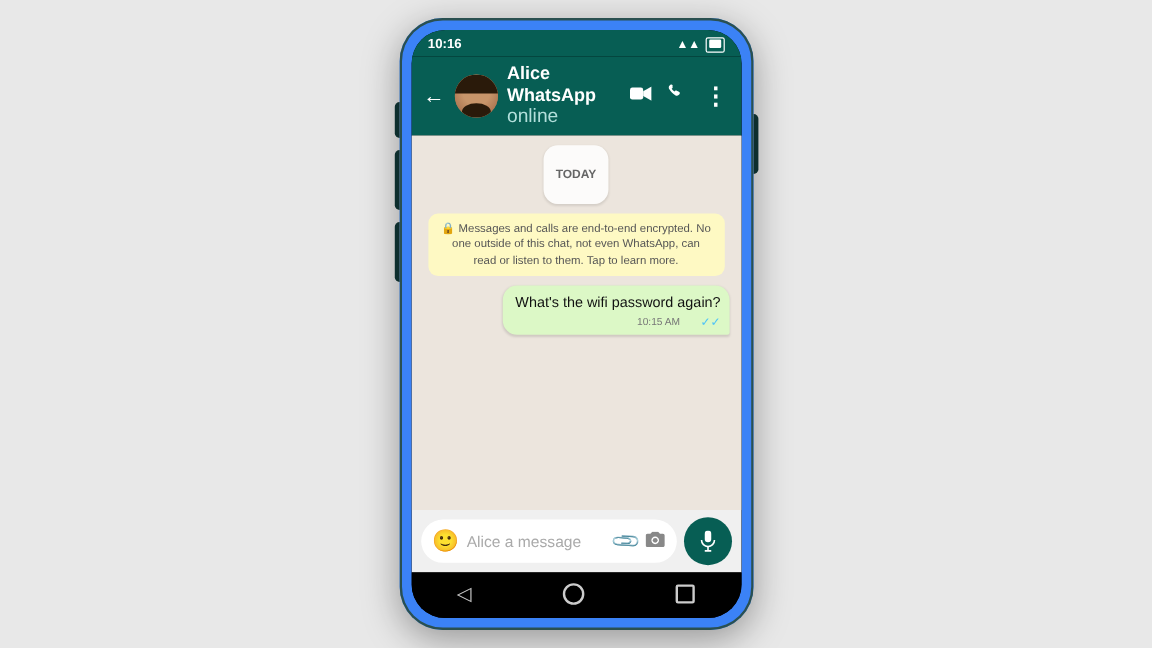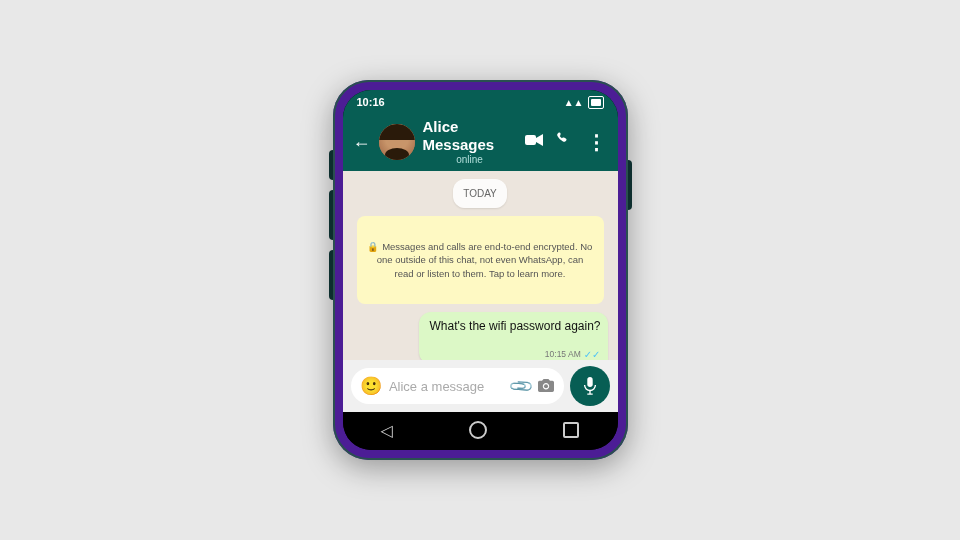--- a/index.html
+++ b/index.html
@@ -17,22 +17,22 @@
       width: 960px;
       height: 540px;
       background: #e8e8e8;
       display: flex;
       justify-content: center;
       align-items: center;
     }
 
     .phone {
       width: 295px;
-      height: 380px;
-      background: #4c1d95;
+      height: 510px;
+      background: #3b82f6;
       border-radius: 36px;
       padding: 10px;
       position: relative;
       box-shadow: 0 8px 30px rgba(0,0,0,0.35), inset 0 0 0 2px #2a5050;
     }
 
     .phone-inner {
       width: 100%;
       height: 100%;
       background: #000;
@@ -129,22 +129,21 @@
 
     .contact-name {
       color: #fff;
       font-size: 15px;
       font-weight: 600;
       line-height: 1.2;
     }
 
     .contact-status {
       color: #b2dfdb;
-      font-size: 10px;
-      text-align: center;
+      font-size: 16px;
     }
 
     .header-actions {
       display: flex;
       align-items: center;
       gap: 14px;
     }
 
     .header-icon {
       color: #fff;
@@ -178,30 +177,30 @@
       display: flex;
       flex-direction: column;
       gap: 8px;
     }
 
     .date-badge {
       align-self: center;
       background: rgba(255,255,255,0.85);
       color: #666;
       font-size: 10px;
-      padding: 9px 10px;
+      padding: 19px 10px;
       border-radius: 12px;
-      font-weight: 400;
+      font-weight: 700;
       box-shadow: 0 1px 2px rgba(0,0,0,0.1);
     }
 
     .encryption-notice {
       background: #fef9c3;
       border-radius: 8px;
-      padding: 24px 10px;
+      padding: 6px 10px;
       font-size: 9.5px;
       color: #555;
       line-height: 1.4;
       margin: 0 4px;
       text-align: center;
     }
 
     .message-out {
       align-self: flex-end;
       background: #dcf8c6;
@@ -211,22 +210,22 @@
       font-size: 12px;
       color: #111;
       position: relative;
       box-shadow: 0 1px 2px rgba(0,0,0,0.12);
     }
 
     .message-meta {
       display: flex;
       justify-content: flex-end;
       align-items: flex-start;
-      gap: 3px;
-      margin-top: 14px;
+      gap: 17px;
+      margin-top: 2px;
     }
 
     .message-time {
       font-size: 8.5px;
       color: #777;
     }
 
     .read-ticks {
       color: #4fc3f7;
       font-size: 10px;
@@ -377,21 +376,21 @@
 
       <div class="chat-header">
         <span class="back-arrow">←</span>
         <div class="avatar">
           <div class="avatar-face">
             <div class="avatar-hair"></div>
             <div class="avatar-body"></div>
           </div>
         </div>
         <div class="contact-info">
-          <div class="contact-name">Alice Messages</div>
+          <div class="contact-name">Alice WhatsApp</div>
           <div class="contact-status">online</div>
         </div>
         <div class="header-actions">
           <span class="header-icon">
             <svg width="18" height="14" viewBox="0 0 18 14" fill="white">
               <rect x="0" y="2" width="11" height="10" rx="2"></rect>
               <polygon points="11,5 18,1 18,13 11,9"></polygon>
             </svg>
           </span>
           <span class="header-icon">

